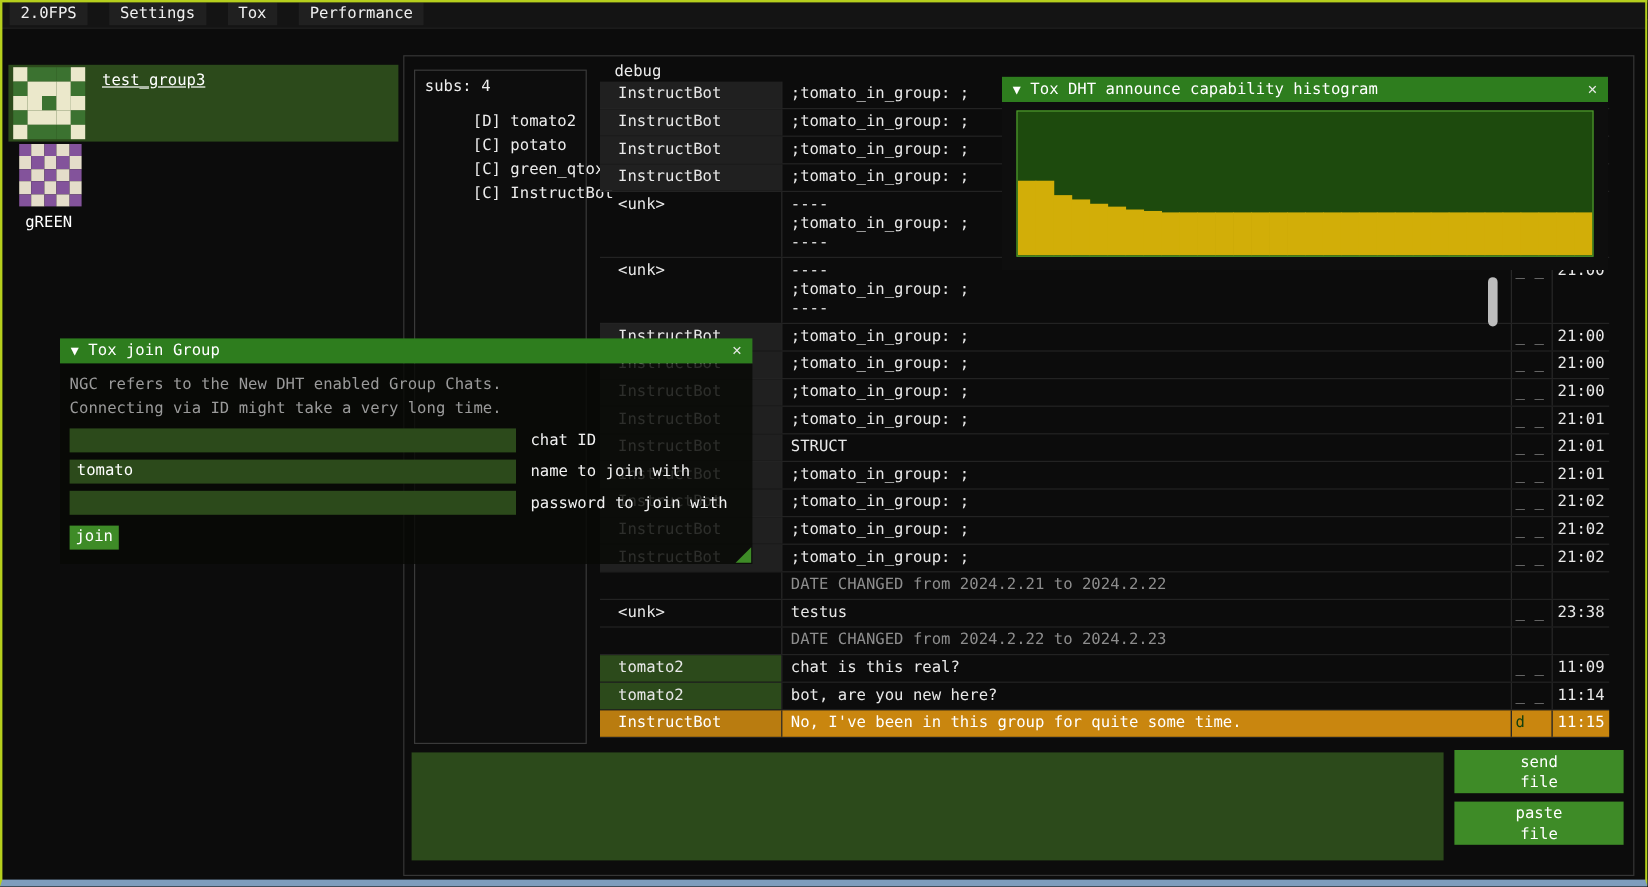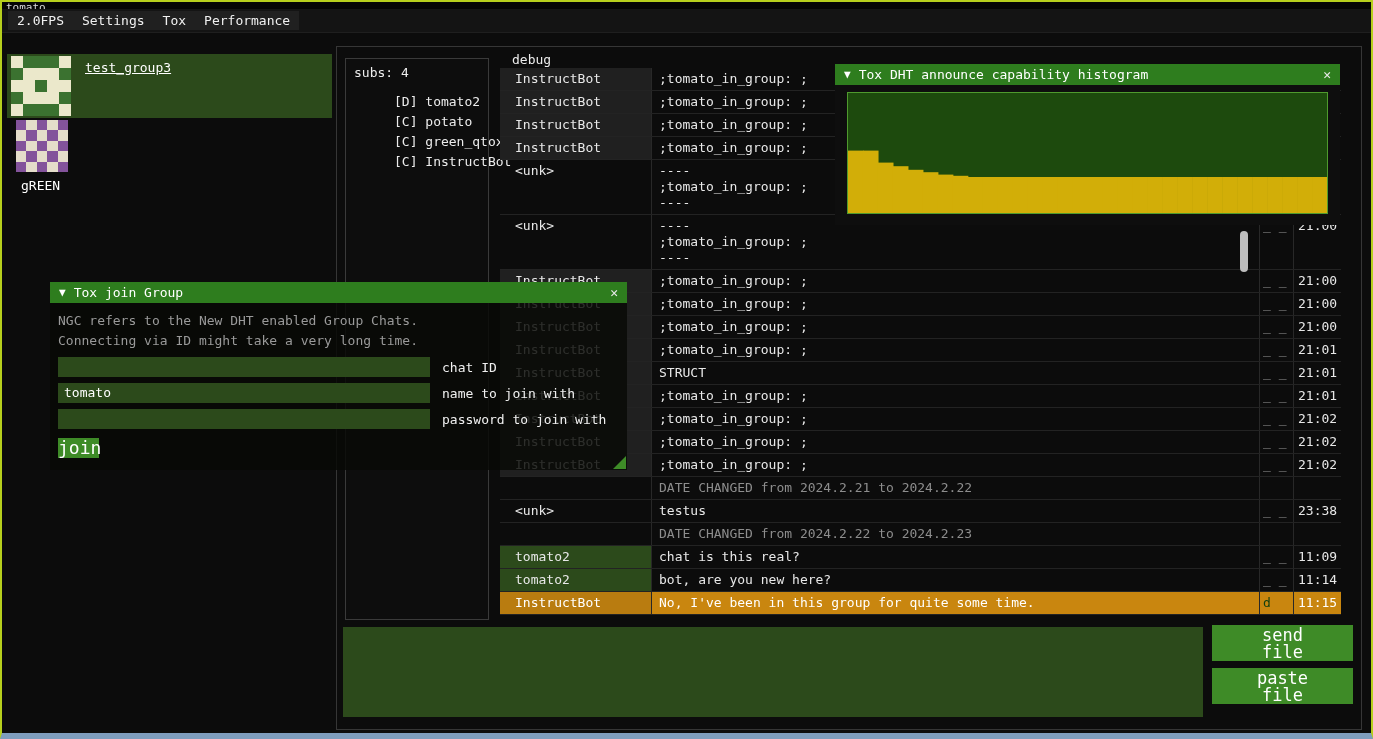--- a/index.html
+++ b/index.html
@@ -6,22 +6,22 @@
   html,body { background:#1a1a1a; }
   .app {
     position:relative; width:1373px; height:739px; overflow:hidden;
     background:#0c0c0c; color:#e6e6e6;
     font-family:"DejaVu Sans Mono", monospace; font-size:13px;
   }
   .win-border { position:absolute; inset:0; border:2px solid #b6cf1d; border-bottom:6px solid #7e9dbd; pointer-events:none; z-index:60; }
 
   .titlebar { position:absolute; left:0; top:0; width:100%; height:17px; background:#050505;
     border-bottom:1px solid #96ad14; color:#d8d8d8; font-size:11px; line-height:16px; padding-left:6px; }
-  .menubar { position:absolute; left:0; top:9px; width:100%; height:24px; background:#141414;
-    display:flex; align-items:center; gap:0; padding-left:8px; border-bottom:1px solid #1f1f1f; }
+  .menubar { position:absolute; left:0; top:0; width:100%; height:24px; background:#141414;
+    display:flex; align-items:center; gap:18px; padding-left:8px; border-bottom:1px solid #1f1f1f; }
   .menu-item { background:#202020; padding:2px 9px; color:#f0f0f0; }
 
   .group-item { position:absolute; left:7px; width:325px; display:flex; color:#fff; }
   .group-item.selected { background:#2c4a1b;text-decoration:underline; }
   .g1 { top:54px; height:64px; }
   .g2 { top:118px; height:58px;flex-direction:column; }
   .avatar { display:grid; flex:none; }
   .g1 .avatar { width:60px; height:60px; margin:2px 0 0 4px; }
   .g2 .avatar { width:52px; height:52px; margin:2px 0 0 9px; }
   .group-label { margin-left:14px; margin-top:6px; }
@@ -47,39 +47,39 @@
   .t-orange .c-name { background:#b97c10; color:#fff; }
   .t-orange .c-msg, .t-orange .c-time { background:#c9860f; color:#fff; }
   .t-orange .c-flags { background:#c9860f; color:#123f0e; }
 
   .scroll-thumb { position:absolute; left:1240px; top:231px; width:8px; height:41px;
     background:#bdbdbd; border-radius:4px; z-index:5; }
 
   .compose { position:absolute; left:343px; top:627px; width:860px; height:90px; background:#2c4a1b; }
   .side-btn { position:absolute; left:1212px; width:141px; height:36px; background:#3e8b27; color:#fff;
     white-space:pre-line; text-align:center; line-height:17px; padding-top:1px;
-    border:none; font-family:inherit; font-size:17px; }
+    border:none; font-family:inherit; font-size:13px; }
   .send-btn { top:625px; }
   .paste-btn { top:668px; }
 
   .float-win { position:absolute; z-index:20; }
   .win-titlebar { height:21px; background:#2e7d1e; color:#fff; display:flex; align-items:center;
     padding:0 9px; gap:8px; white-space:nowrap; }
   .collapse { font-size:11px; }
   .win-close { margin-left:auto; color:#eaeaea; }
 
   .join-win { left:50px; top:282px; width:577px; height:188px; }
   .join-body { position:absolute; left:0; top:21px; right:0; bottom:0; background:rgba(8,10,6,0.84); padding:8px; }
   .join-desc { color:#9a9a9a; line-height:20px; white-space:nowrap; }
   .jg-row { display:flex; align-items:center; margin-top:6px; gap:12px; }
   .jg-input { width:372px; height:20px; background:#2c4a1b; padding:2px 6px; color:#fff;
     line-height:16px; overflow:hidden; white-space:nowrap; }
   .jg-label { color:#f0f0f0; white-space:nowrap; }
   .join-btn { margin-top:9px; width:41px; height:20px; background:#3e8b27; color:#fff;
-    text-align:center; line-height:20px; border:none; font-family:inherit; font-size:18px; display:block; }
+    text-align:center; line-height:20px; border:none; font-family:inherit; font-size:13px; display:block; }
   .resize-handle { position:absolute; right:1px; bottom:1px; width:0; height:0;
     border-left:13px solid transparent; border-bottom:13px solid #3e8b27; }
 
   .hist-win { left:835px; top:64px; width:505px; height:161px; background:#0e0e0e; }
   .hist-plot { position:absolute; left:12px; top:28px; width:481px; height:122px;
     background:#1d4a0d; border:1px solid #4f9a2e; overflow:hidden; }
   .hist-plot svg { display:block; }
 </style>
 </head>
 <body>

